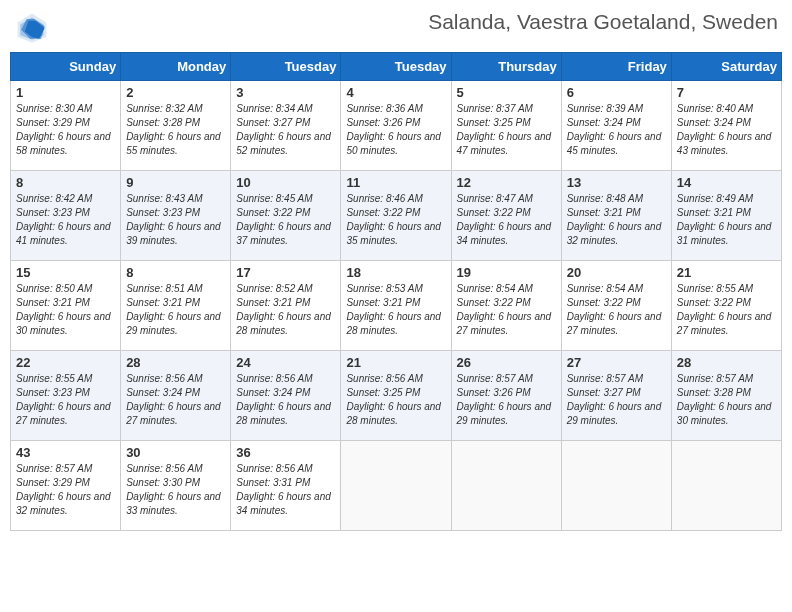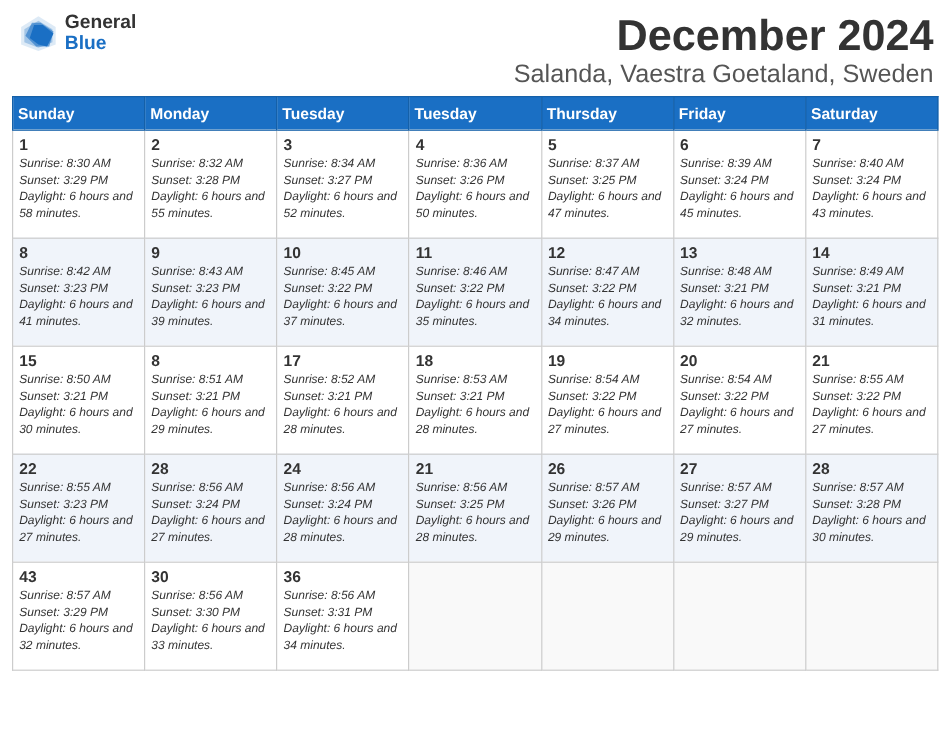--- a/index.html
+++ b/index.html
@@ -58,21 +58,21 @@
       width: 100%;
       border-collapse: collapse;
       border: 1px solid #ccc;
     }
     .calendar th {
       background: #1a6fc4;
       color: white;
       font-size: 13px;
       font-weight: bold;
       padding: 6px 4px;
-      text-align: left;
+      text-align: right;
       border: 1px solid #1560a8;
     }
     .calendar td {
       vertical-align: top;
       padding: 4px 5px;
       border: 1px solid #ccc;
       font-size: 10px;
       color: #333;
       width: 14.28%;
       height: 90px;
@@ -103,27 +103,22 @@
 <body>
 
 <div class="header">
   <div class="logo">
     <svg class="logo-icon" viewBox="0 0 40 40">
       <polygon points="20,4 36,14 36,30 20,36 4,30 4,14" fill="#1a6fc4" opacity="0.15"></polygon>
       <polygon points="20,8 33,16 33,28 20,33 7,28 7,16" fill="#1a6fc4" opacity="0.3"></polygon>
       <polygon points="22,10 34,18 30,32 18,32 8,22 14,10" fill="#1a6fc4" opacity="0.6"></polygon>
       <polygon points="24,12 34,20 28,32 20,30 12,24 16,12" fill="#1a6fc4"></polygon>
     </svg>
-    <div class="logo-text">
-      <span class="logo-general">General</span>
-      <span class="logo-blue">Blue</span>
-    </div>
   </div>
   <div class="title-section">
-    <div class="month-title">December 2024</div>
     <div class="location-title">Salanda, Vaestra Goetaland, Sweden</div>
   </div>
 </div>
 
 <table class="calendar">
   <thead>
     <tr>
     <th>Sunday</th>
         <th>Monday</th>
         <th>Tuesday</th>

